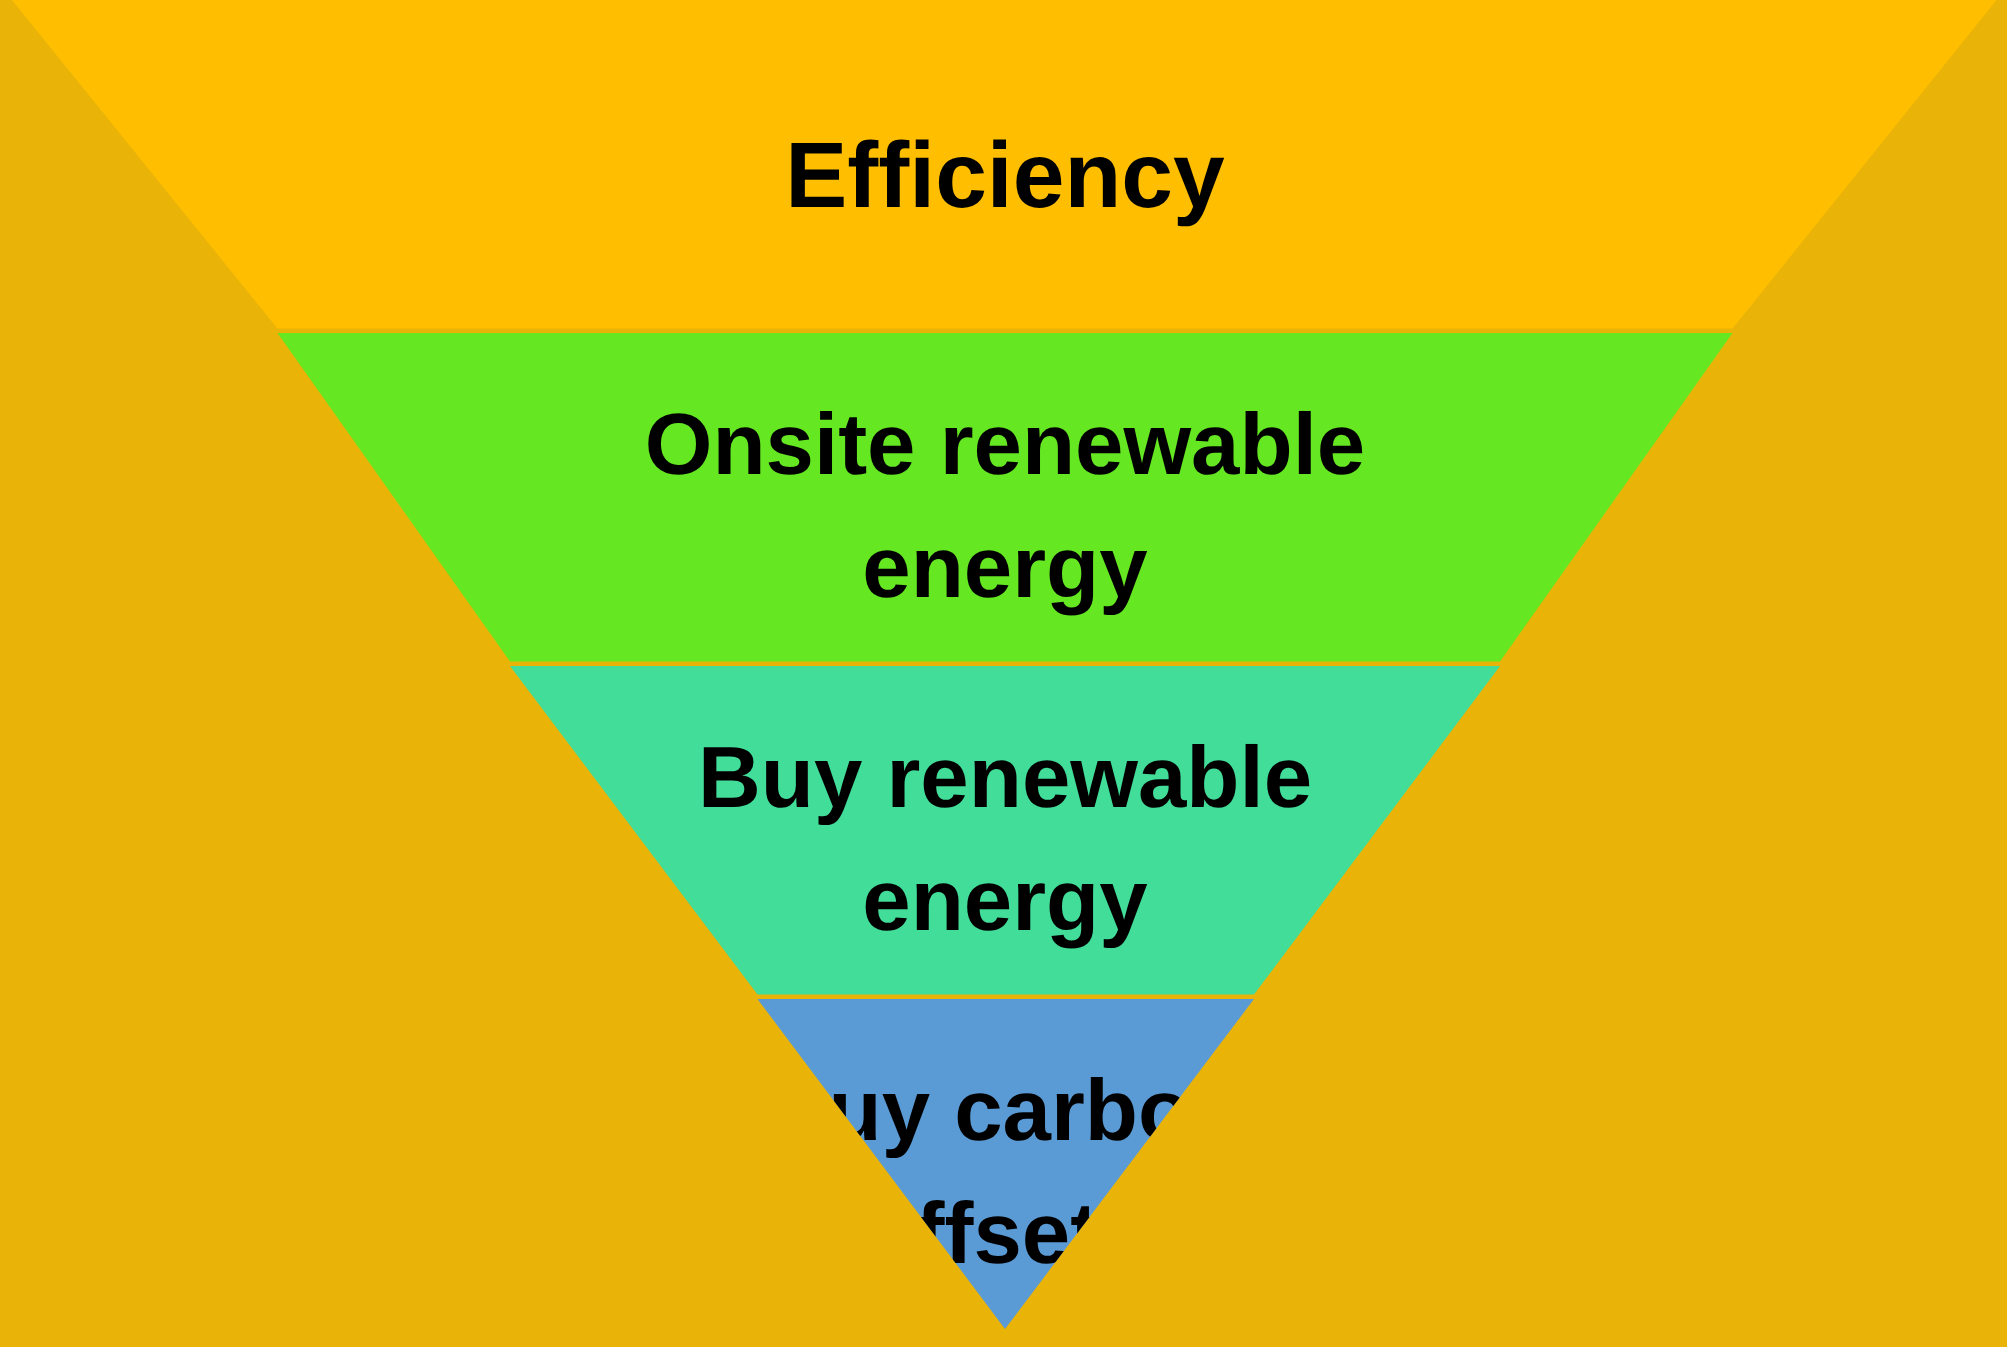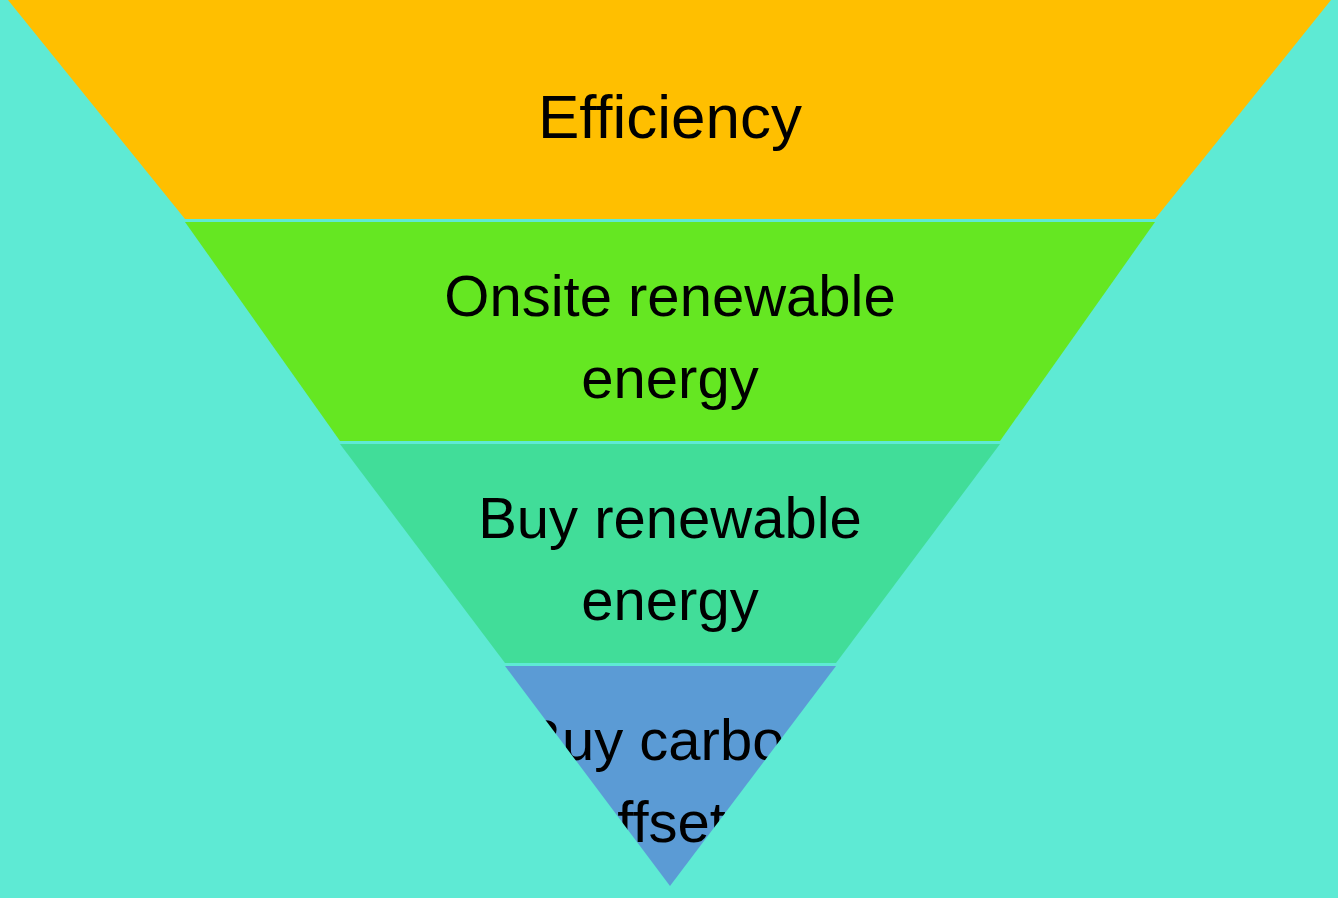--- a/index.html
+++ b/index.html
@@ -11,21 +11,22 @@
   body {
     width: 1338px;
     height: 898px;
     overflow: hidden;
     font-family: "Liberation Sans", sans-serif;
   }
   #pyramid-stage {
     position: relative;
     width: 1338px;
     height: 898px;
-    background: #5eead4;
+    background: #eab308;
+    font-weight: bold;
   }
   #pyramid-svg {
     position: absolute;
     top: 0;
     left: 0;
     width: 1338px;
     height: 898px;
     display: block;
   }
   .band-label {

